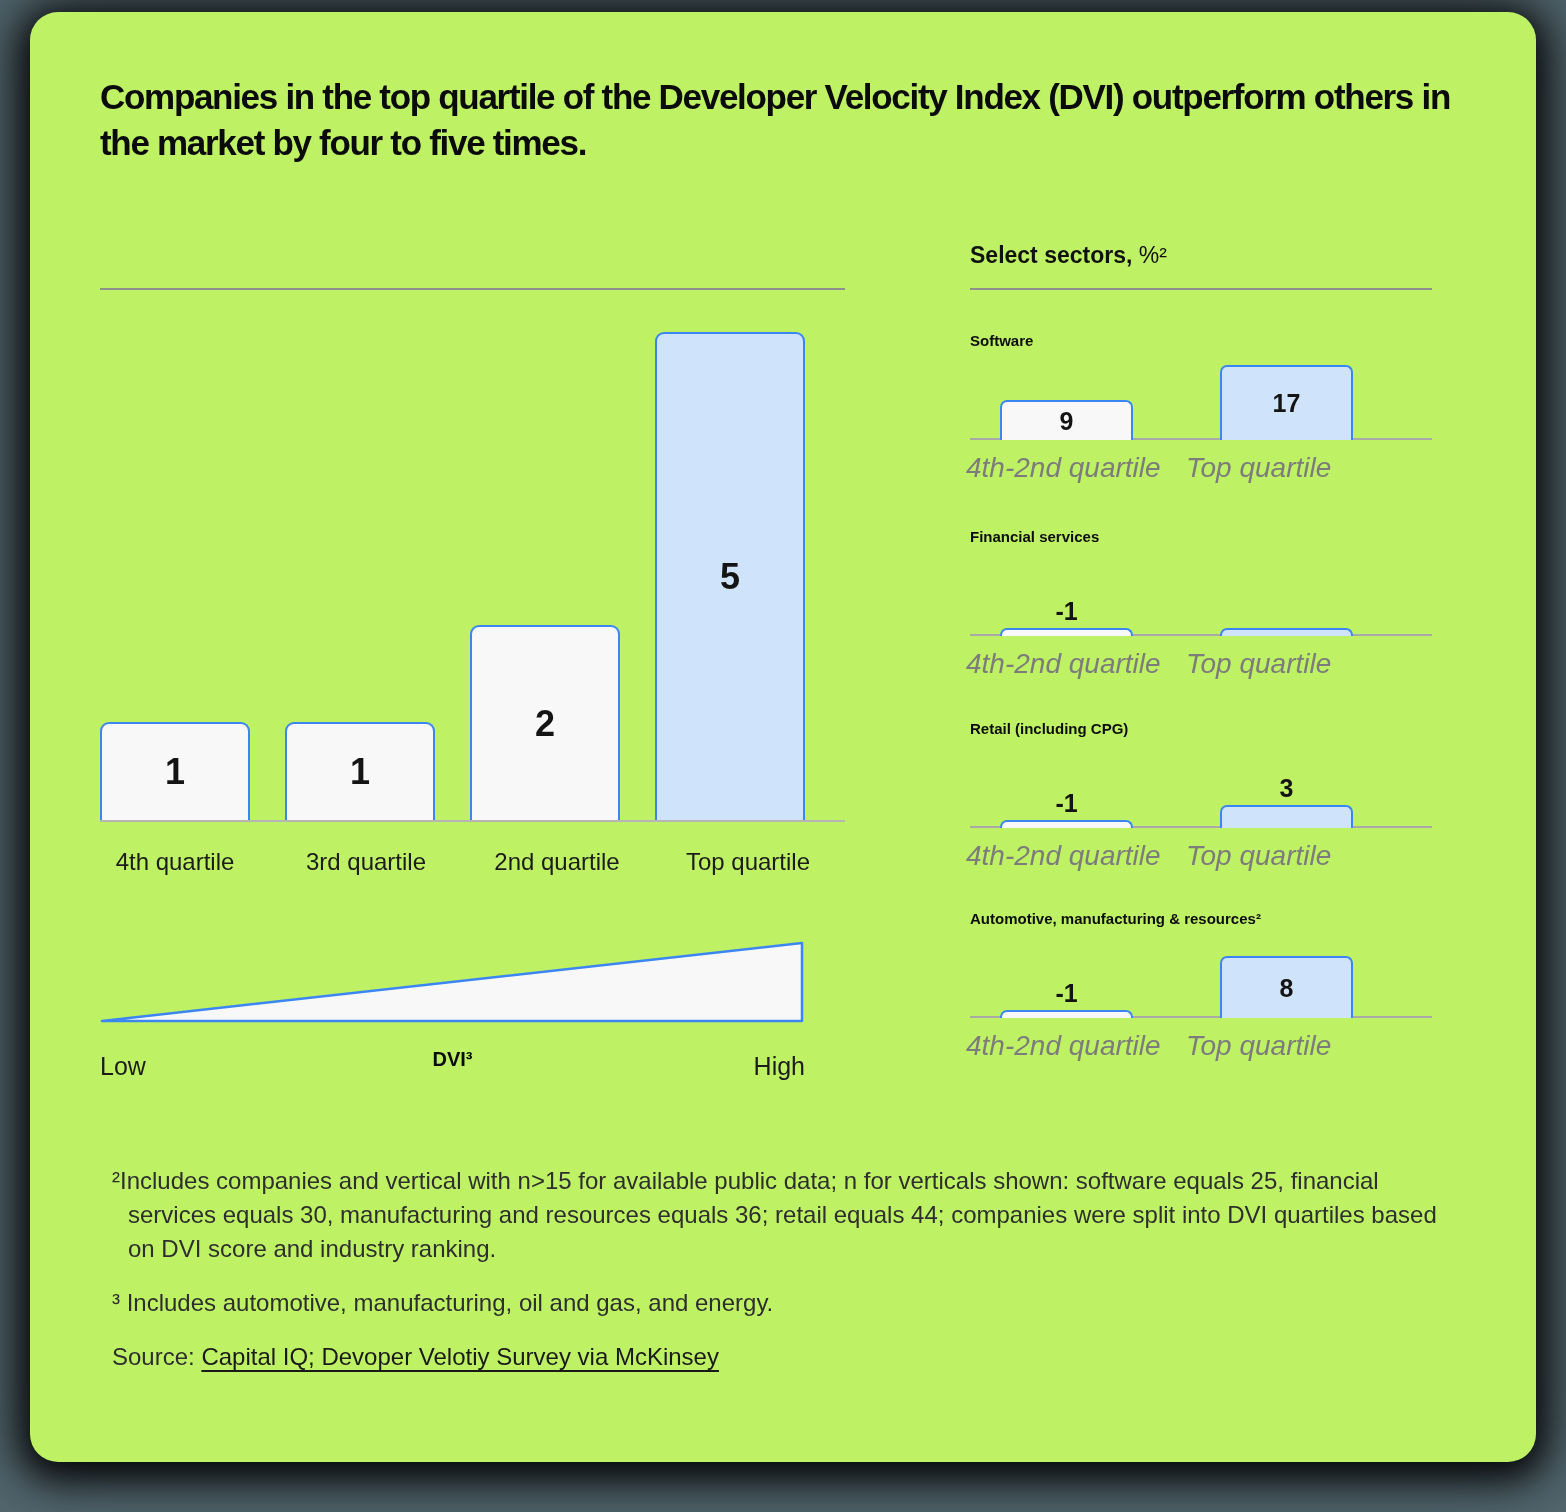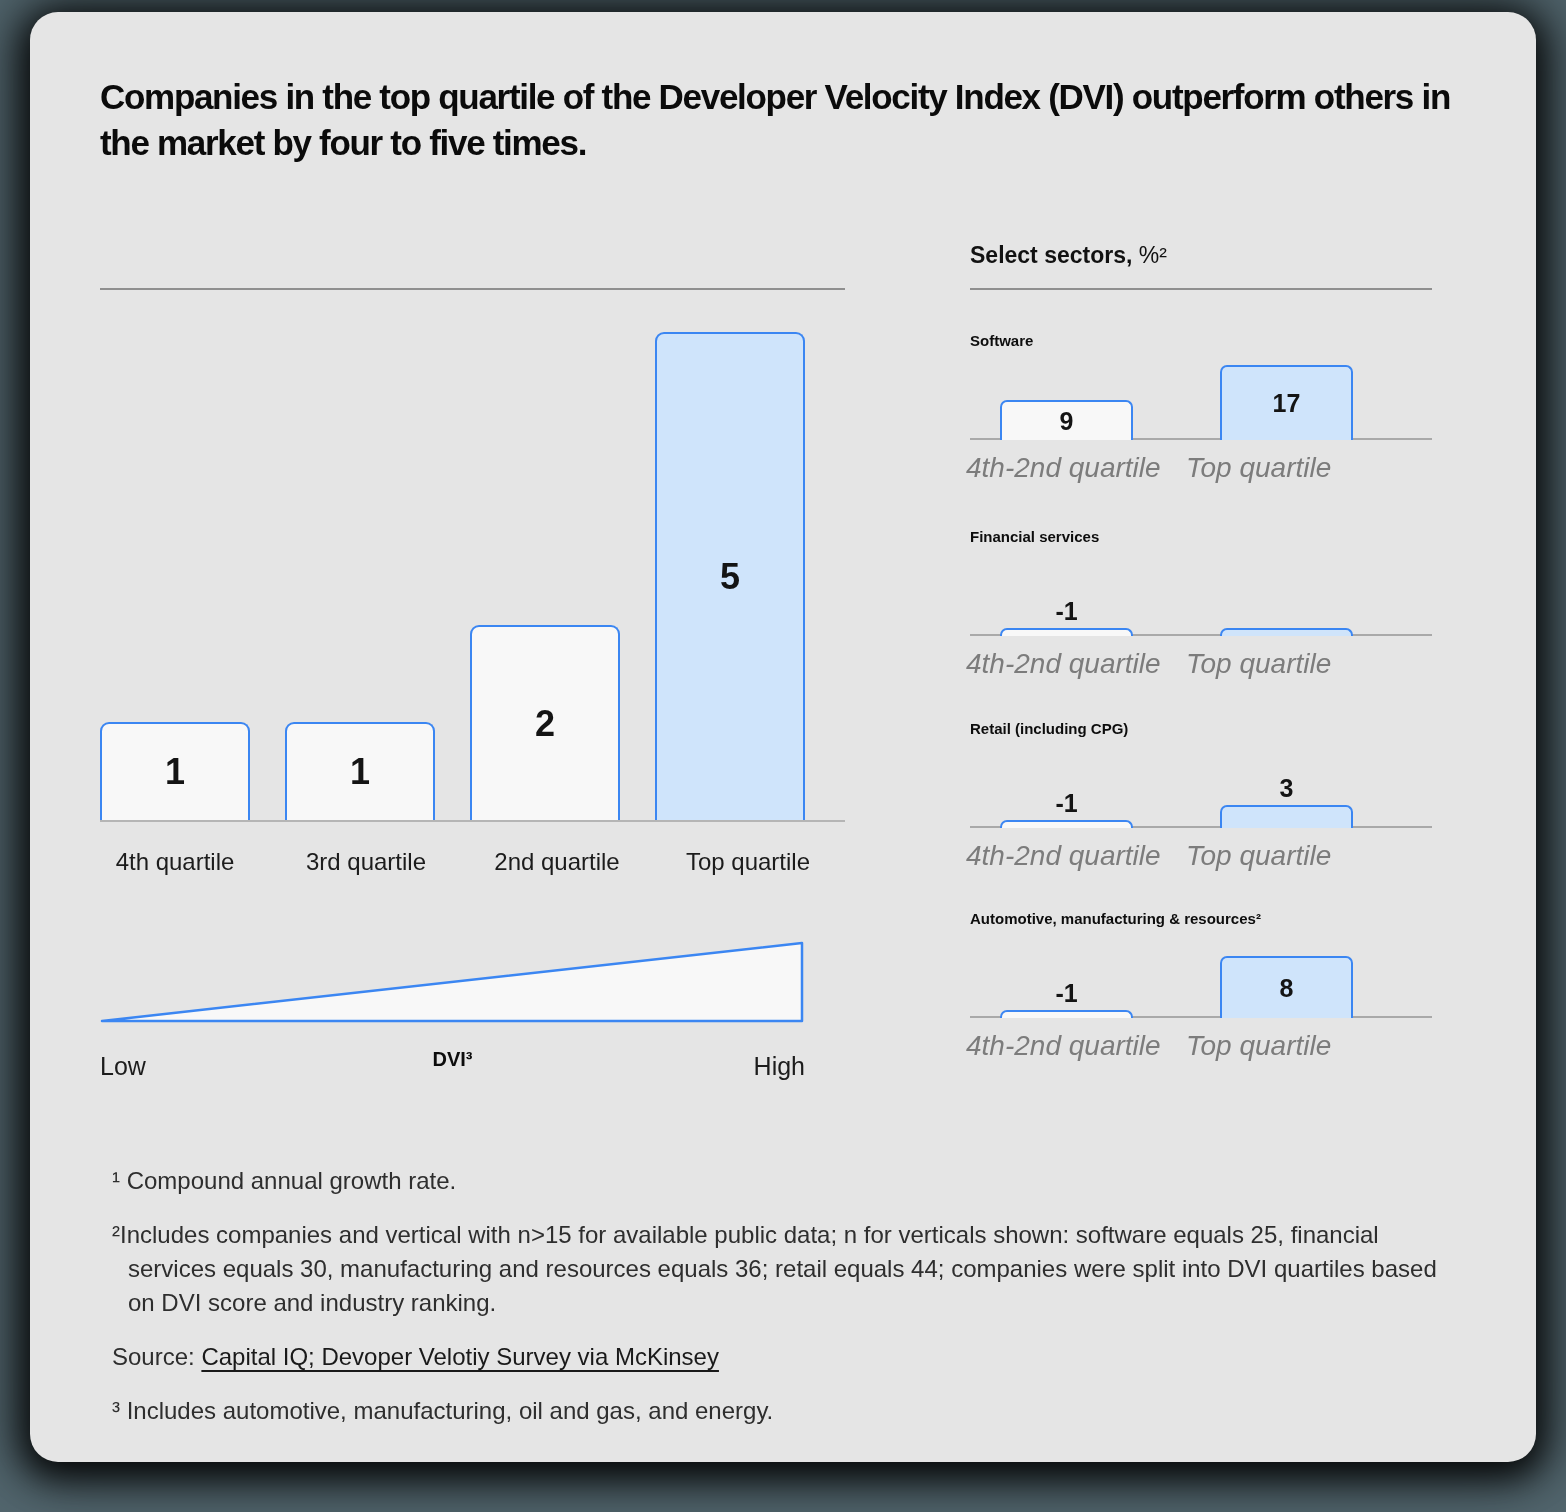--- a/index.html
+++ b/index.html
@@ -1,20 +1,20 @@
 <!DOCTYPE html>
 <html><head>
 <meta charset="utf-8">
 <style>
   html,body{margin:0;padding:0;}
   body{font-family:"Liberation Sans", sans-serif; background:#53676f;}
   .stage{position:relative;width:1566px;height:1512px;background:#53676f;overflow:hidden;}
   .card{
     position:absolute;left:30px;top:12px;width:1506px;height:1450px;
-    background:#e5e5e5;border-radius:28px;
+    background:#bef264;border-radius:28px;
     box-shadow:0 8px 34px 8px rgba(0,0,0,0.88), 0 0 70px 18px rgba(0,0,0,0.45);
   }
   .page-title{
     position:absolute;left:70px;top:62px;width:1372px;
     font-size:35px;font-weight:700;color:#0b0b0b;letter-spacing:-1.3px;line-height:1.32;
   }
   .col-header{position:absolute;font-size:23px;color:#111;white-space:nowrap;}
   .col-header .hb{font-weight:700;}
   .col-header .hr-reg{font-weight:400;}
   .rule{position:absolute;height:0;border-top:2px solid #8f8f8f;}
@@ -152,22 +152,21 @@
               <span class="mini-val above">-1</span>
             </div>
             <div class="mini-bar hl" style="left: 250px; height: 62px;">
               <span class="mini-val inside">8</span>
             </div>
           </div>
         </div>
       </div>
 
     <div class="footnotes">
-      <div class="fn">¹ Compound annual growth rate.</div>
       <div class="fn">²Includes companies and vertical with n&gt;15 for available public data; n for verticals shown: software equals 25, financial services equals 30, manufacturing and resources equals 36; retail equals 44; companies were split into DVI quartiles based on DVI score and industry ranking.</div>
+      <div class="fn">³ Includes automotive, manufacturing, oil and gas, and energy.</div>
       <div class="fn source-line">
         <span>Source: </span><a>Capital IQ; Devoper Velotiy Survey via McKinsey</a>
       </div>
-      <div class="fn">³ Includes automotive, manufacturing, oil and gas, and energy.</div>
     </div>
 
   </div>
 </div>
 
 </body></html>

